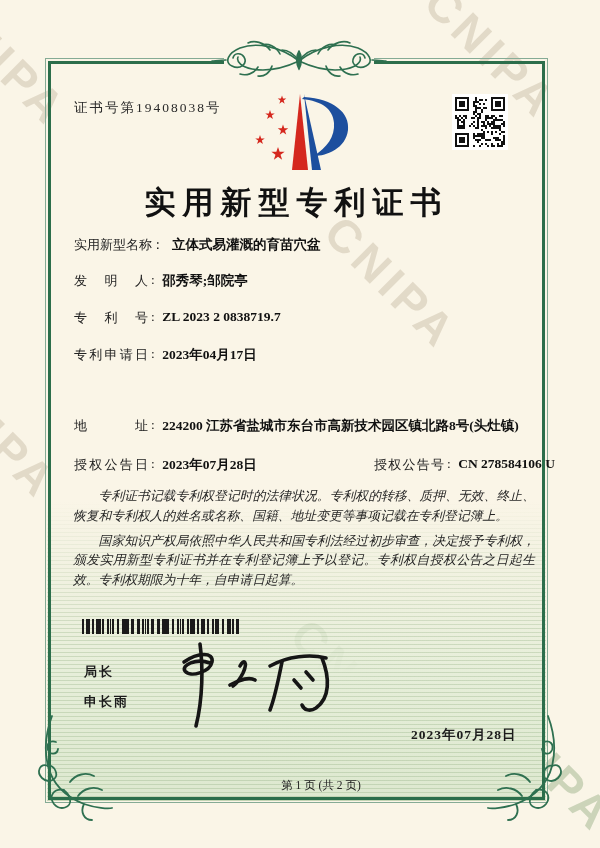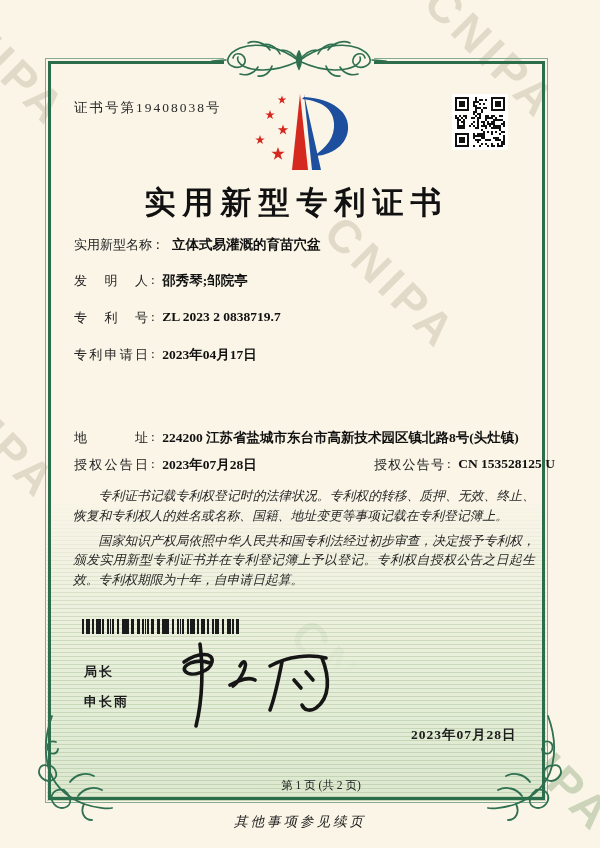--- a/index.html
+++ b/index.html
@@ -365,30 +365,30 @@
     <span class="fvalue">邵秀琴;邹院亭</span>
   </div>
   <div class="frow" style="top:309px;">
     <span class="flabel">专利号</span><span class="fcolon">:</span>
     <span class="fvalue">ZL 2023 2 0838719.7</span>
   </div>
   <div class="frow" style="top:346px;">
     <span class="flabel">专利申请日</span><span class="fcolon">:</span>
     <span class="fvalue">2023年04月17日</span>
   </div>
-  <div class="frow" style="top:417px;margin-top:12px;">
+  <div class="frow" style="top:417px;">
     <span class="flabel">地址</span><span class="fcolon">:</span>
     <span class="fvalue wrap">224200 江苏省盐城市东台市高新技术园区镇北路8号(头灶镇)</span>
   </div>
   <div class="frow" style="top:456px;">
     <span class="flabel">授权公告日</span><span class="fcolon">:</span>
     <span class="fvalue">2023年07月28日</span>
     <span class="fgroup2">
       <span class="flabel">授权公告号</span><span class="fcolon">:</span>
-      <span class="fvalue">CN 153528125 U</span>
+      <span class="fvalue">CN 278584106 U</span>
     </span>
   </div>
 
   <div class="legal">
     <p>专利证书记载专利权登记时的法律状况。专利权的转移、质押、无效、终止、恢复和专利权人的姓名或名称、国籍、地址变更等事项记载在专利登记簿上。</p>
     <p>国家知识产权局依照中华人民共和国专利法经过初步审查，决定授予专利权，颁发实用新型专利证书并在专利登记簿上予以登记。专利权自授权公告之日起生效。专利权期限为十年，自申请日起算。</p>
   </div>
 
   <div class="barcode"></div>
 
@@ -406,15 +406,14 @@
       <path d="M164,18 C172,38 172,58 158,68 C152,72 146,70 144,65"></path>
       <path d="M136,40 L143,48"></path>
       <path d="M148,32 L155,40"></path>
     </g>
   </svg>
 
   <div class="issue-date">2023年07月28日</div>
 
   <div class="page-info">第 1 页 (共 2 页)</div>
 
-  <div class="cont-note">其他事项参见续页</div>
 
 </div>
 
 </body></html>

